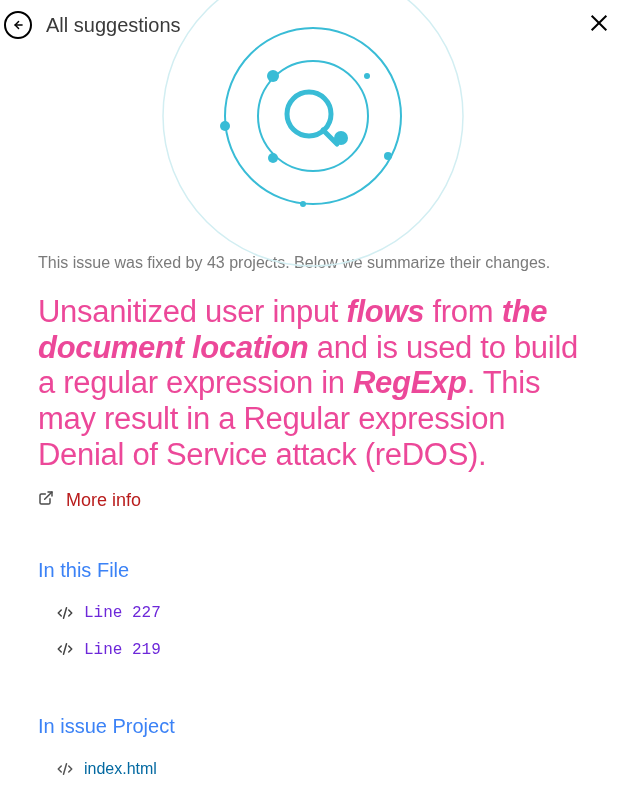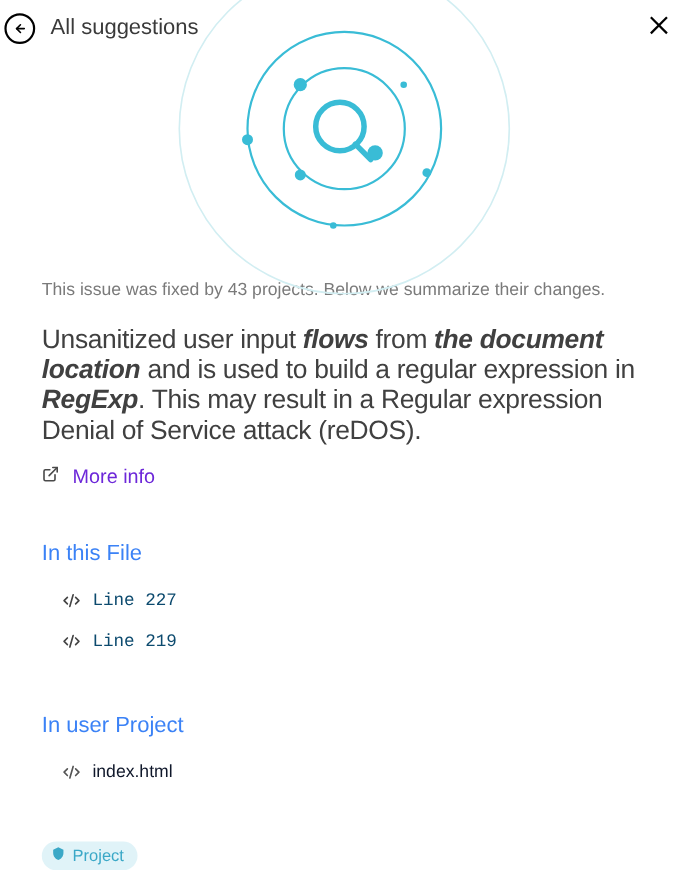--- a/index.html
+++ b/index.html
@@ -84,38 +84,38 @@
     }
 
     .fixed-info {
       font-size: 16px;
       color: #7a7a7a;
       margin-bottom: 22px;
       margin-top: 8px;
     }
 
     .description {
-      font-size: 24px;
+      font-size: 31px;
       line-height: 1.15;
-      color: #404040;
+      color: #ec4899;
       margin-bottom: 18px;
       font-weight: 400;
       letter-spacing: -0.3px;
     }
     .description .emph {
       font-style: italic;
       font-weight: 700;
     }
 
     .more-info-link {
       display: inline-flex;
       align-items: center;
       gap: 12px;
       font-size: 18px;
-      color: #6d28d9;
+      color: #b91c1c;
       cursor: pointer;
       margin-bottom: 48px;
     }
     .more-info-link svg {
       width: 16px;
       height: 16px;
     }
 
     .section-title {
       font-size: 20px;
@@ -124,31 +124,31 @@
       font-weight: 400;
     }
 
     .file-line-item {
       display: flex;
       align-items: center;
       gap: 10px;
       padding: 4px 0 4px 18px;
       font-family: 'Courier New', monospace;
       font-size: 16px;
-      color: #0c4a6e;
+      color: #6d28d9;
       cursor: pointer;
       margin-bottom: 10px;
     }
     .file-ref-item {
       display: flex;
       align-items: center;
       gap: 10px;
       padding: 4px 0 4px 18px;
       font-size: 16px;
-      color: #0f172a;
+      color: #0369a1;
       cursor: pointer;
     }
     .code-icon svg {
       width: 18px;
       height: 18px;
       vertical-align: middle;
     }
 
     .section-gap {
       height: 42px;
@@ -250,21 +250,21 @@
         <polyline points="7 8 3 12 7 16"></polyline>
         <polyline points="17 8 21 12 17 16"></polyline>
         <line x1="14" y1="5" x2="10" y2="19"></line>
       </svg>
     </span>
     <span>Line 219</span>
   </div>
 
   <div class="section-gap"></div>
 
-  <div class="section-title">In user Project</div>
+  <div class="section-title">In issue Project</div>
 
   <div class="file-ref-item">
     <span class="code-icon">
       <svg viewBox="0 0 24 24" fill="none" stroke="#555" stroke-width="2" stroke-linecap="round" stroke-linejoin="round">
         <polyline points="7 8 3 12 7 16"></polyline>
         <polyline points="17 8 21 12 17 16"></polyline>
         <line x1="14" y1="5" x2="10" y2="19"></line>
       </svg>
     </span>
     <span>index.html</span>

